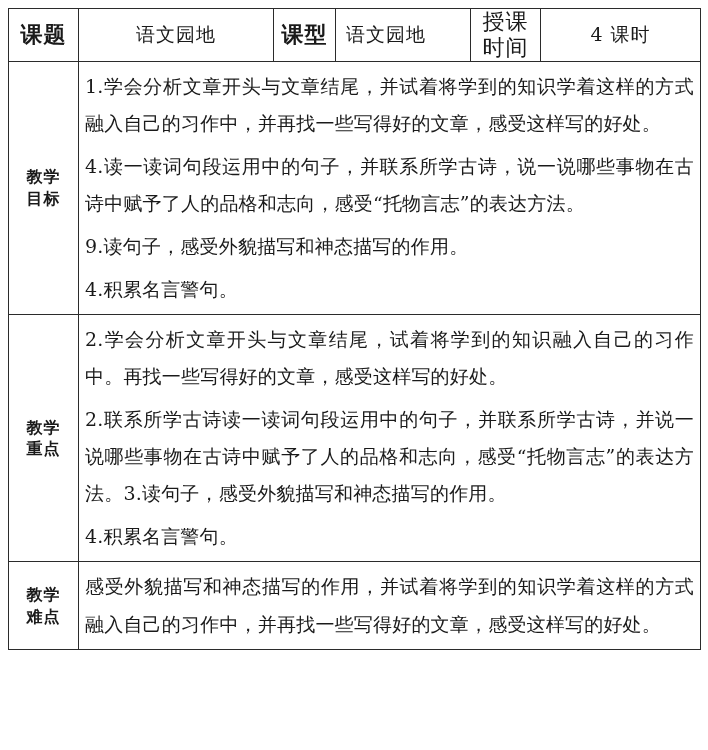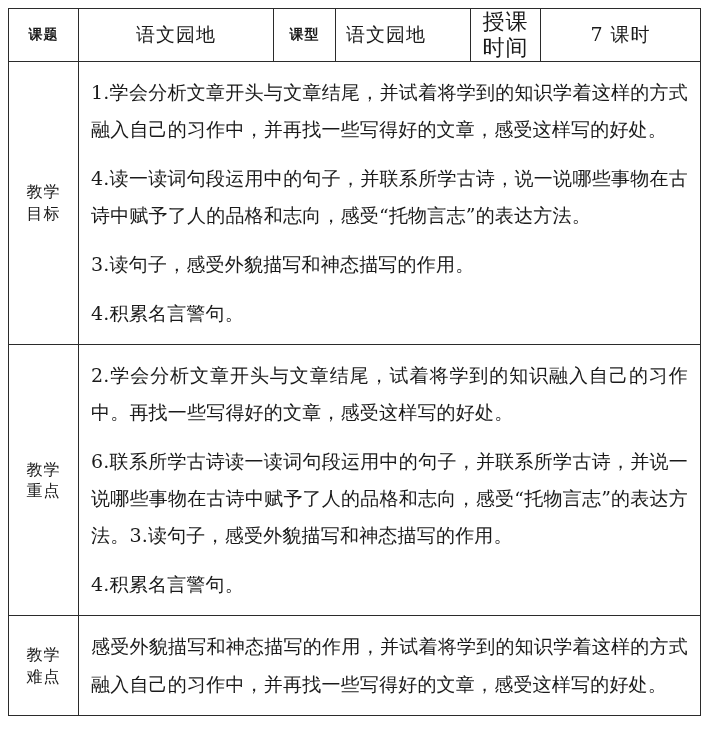--- a/index.html
+++ b/index.html
@@ -44,21 +44,21 @@
     background: #d7d7d7;
     text-align: center;
     height: 46px;
     font-size: 19px;
     letter-spacing: 1px;
     line-height: 1.25;
   }
   .hdr .lbl {
     font-weight: bold;
     font-family: "DejaVu Sans", "Liberation Sans", sans-serif;
-    font-size: 14px;
+    font-size: 22px;
   }
   .hdr .val {
     font-weight: normal;
     font-size: 19px;
     margin-left: 36px;
   }
   .hdr .val-left {
     text-align: left;
     padding-left: 10px;
   }
@@ -66,41 +66,41 @@
     line-height: 1.18;
     font-weight: normal;
     font-family: "DejaVu Sans", "Liberation Sans", sans-serif;
     font-size: 22px;
   }
   .hdr .two-line span { display: block; }
 
   
   .rowlabel {
     text-align: center;
-    font-weight: normal;
+    font-weight: bold;
     font-family: "DejaVu Sans", "Liberation Sans", sans-serif;
     font-size: 16px;
     line-height: 1.35;
     letter-spacing: 1px;
     background: #ffffff;
     margin-left: 12px;
   }
   .rowlabel span { display: block; }
 
   .content {
     vertical-align: top;
     padding: 10px 8px 8px 10px;
     font-size: 19px;
     line-height: 1.95;
     letter-spacing: 0.2px;
     text-align: justify;
     text-justify: inter-ideograph;
   }
   .content p {
-    margin: 12px;
+    margin: 6px;
     padding: 0;
   }
 
   .cut-bottom {
     position: absolute;
     left: 0;
     bottom: 0;
     width: 708px;
     height: 4px;
     background: #ffffff;
@@ -124,44 +124,44 @@
     <tbody>
         <tr class="hdr">
       <td class="lbl">课题</td>
       <td class="val">语文园地</td>
       <td class="lbl">课型</td>
       <td class="val val-left">语文园地</td>
       <td class="two-line">
         <span>授课</span>
         <span>时间</span>
       </td>
-      <td class="val">7 课时</td>
+      <td class="val">4 课时</td>
     </tr>
 
     <tr>
       <td class="rowlabel">
         <span>教学</span>
         <span>目标</span>
       </td>
       <td class="content" colspan="5">
         <p>1.学会分析文章开头与文章结尾，并试着将学到的知识学着这样的方式融入自己的习作中，并再找一些写得好的文章，感受这样写的好处。</p>
         <p>4.读一读词句段运用中的句子，并联系所学古诗，说一说哪些事物在古诗中赋予了人的品格和志向，感受“托物言志”的表达方法。</p>
-        <p>3.读句子，感受外貌描写和神态描写的作用。</p>
+        <p>9.读句子，感受外貌描写和神态描写的作用。</p>
         <p>4.积累名言警句。</p>
       </td>
     </tr>
 
     <tr>
       <td class="rowlabel">
         <span>教学</span>
         <span>重点</span>
       </td>
       <td class="content" colspan="5">
         <p>2.学会分析文章开头与文章结尾，试着将学到的知识融入自己的习作中。再找一些写得好的文章，感受这样写的好处。</p>
-        <p>6.联系所学古诗读一读词句段运用中的句子，并联系所学古诗，并说一说哪些事物在古诗中赋予了人的品格和志向，感受“托物言志”的表达方法。3.读句子，感受外貌描写和神态描写的作用。</p>
+        <p>2.联系所学古诗读一读词句段运用中的句子，并联系所学古诗，并说一说哪些事物在古诗中赋予了人的品格和志向，感受“托物言志”的表达方法。3.读句子，感受外貌描写和神态描写的作用。</p>
         <p>4.积累名言警句。</p>
       </td>
     </tr>
 
     <tr>
       <td class="rowlabel">
         <span>教学</span>
         <span>难点</span>
       </td>
       <td class="content" colspan="5">

